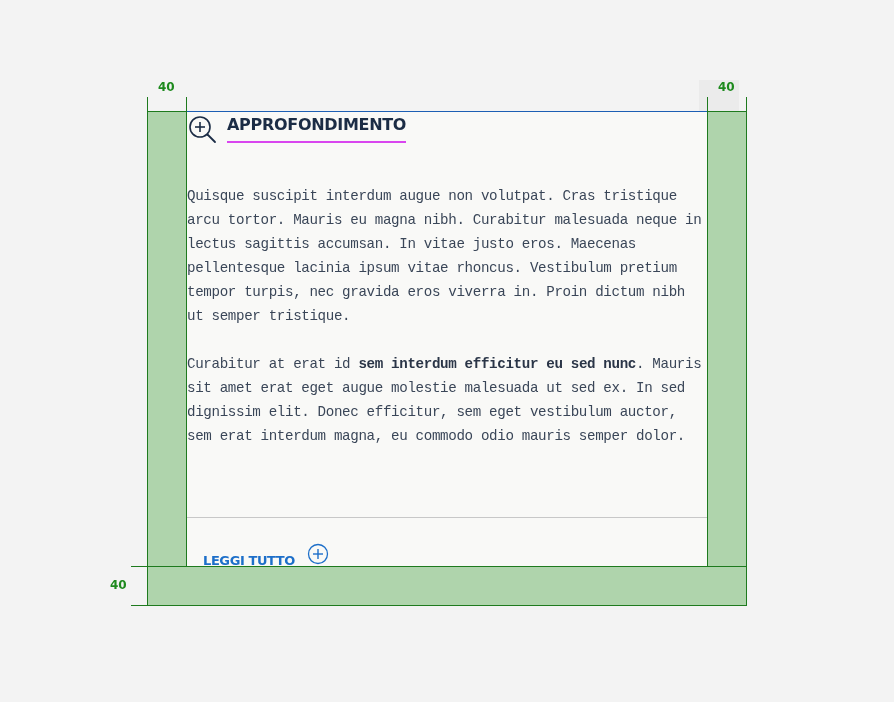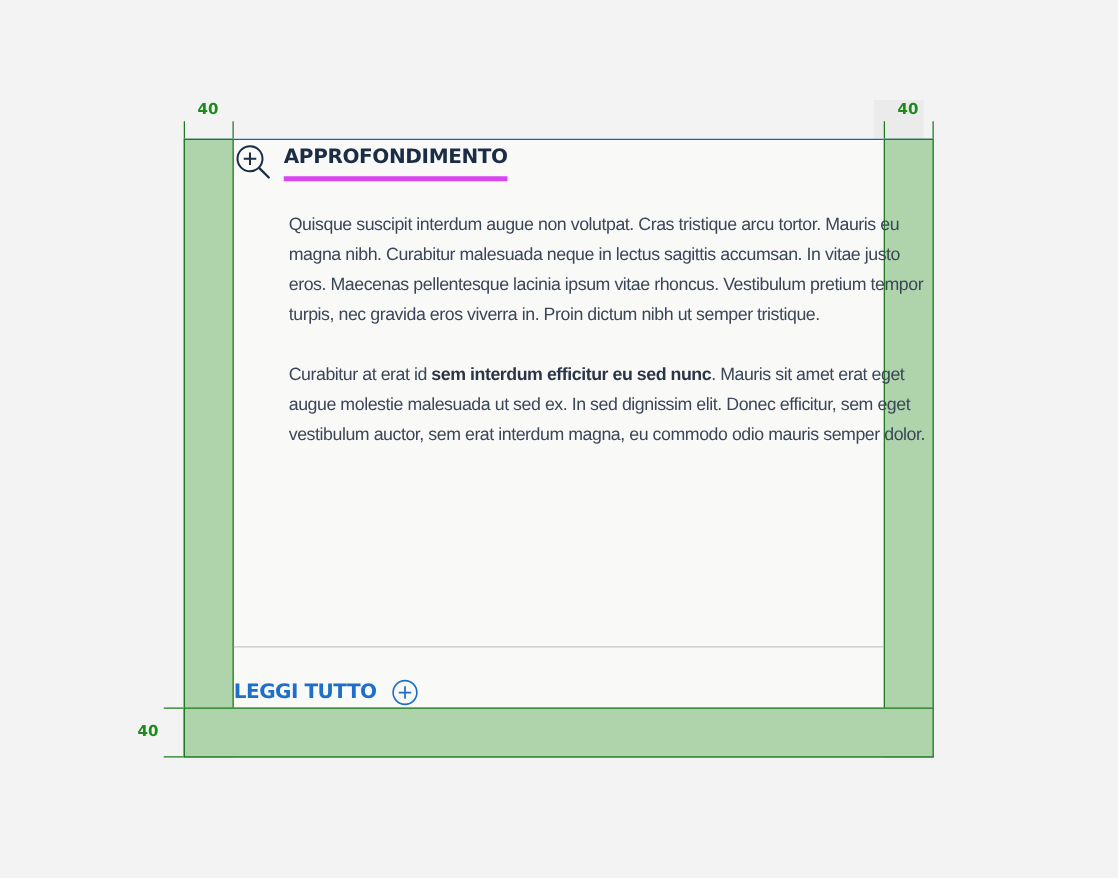--- a/index.html
+++ b/index.html
@@ -65,53 +65,53 @@
     .header-icon { width: 30px; height: 30px; margin-top: 2px; }
     .title-wrap { margin-left: 10px; margin-top: 2px; }
     .title {
       font-family: "DejaVu Sans", sans-serif;
       font-weight: bold;
       font-size: 16px;
       letter-spacing: -0.3px;
       color: #1b2c45;
       line-height: 22px;
       padding-bottom: 5px;
-      border-bottom: 4px solid #d946ef;
+      border-bottom: 2px solid #d946ef;
       display: inline-block;
     }
 
     .body-text {
       position: absolute;
-      left: 187px; top: 168px;
+      left: 187px; top: 184px;
       width: 520px; height: 326px;
       overflow: hidden;
-      font-family: Liberation Sans, sans-serif;
+      font-family: Liberation Mono, monospace;
       font-size: 14.2px;
       line-height: 24px;
       color: #3a4658;
       letter-spacing: -0.35px;
-      margin-left: 44px;
     }
     .body-text p { margin-bottom: 24px; }
     .body-text strong { color: #2a3547; font-weight: bold; }
 
     .divider {
       position: absolute; left: 187px; top: 517px;
       width: 520px; height: 1px; background: #c8c8c8;
     }
 
     .footer-link {
       position: absolute;
-      display: flex; align-items: flex-start;
+      display: flex; align-items: flex-end;
       font-family: "DejaVu Sans", sans-serif;
       font-weight: bold;
-      font-size: 16px;
+      font-size: 13px;
       letter-spacing: -0.4px;
       color: #1d6fc9;
       cursor: pointer;
+      padding-left: 16px;
     }
     .read-more { left: 187px; top: 543px; }
     .read-more .lbl { margin-right: 12px; }
     .download { left: 603px; top: 543px; }
     .download .lbl { margin-left: 12px; }
   </style>
 </head>
 <body>
 
 <div class="stage">

